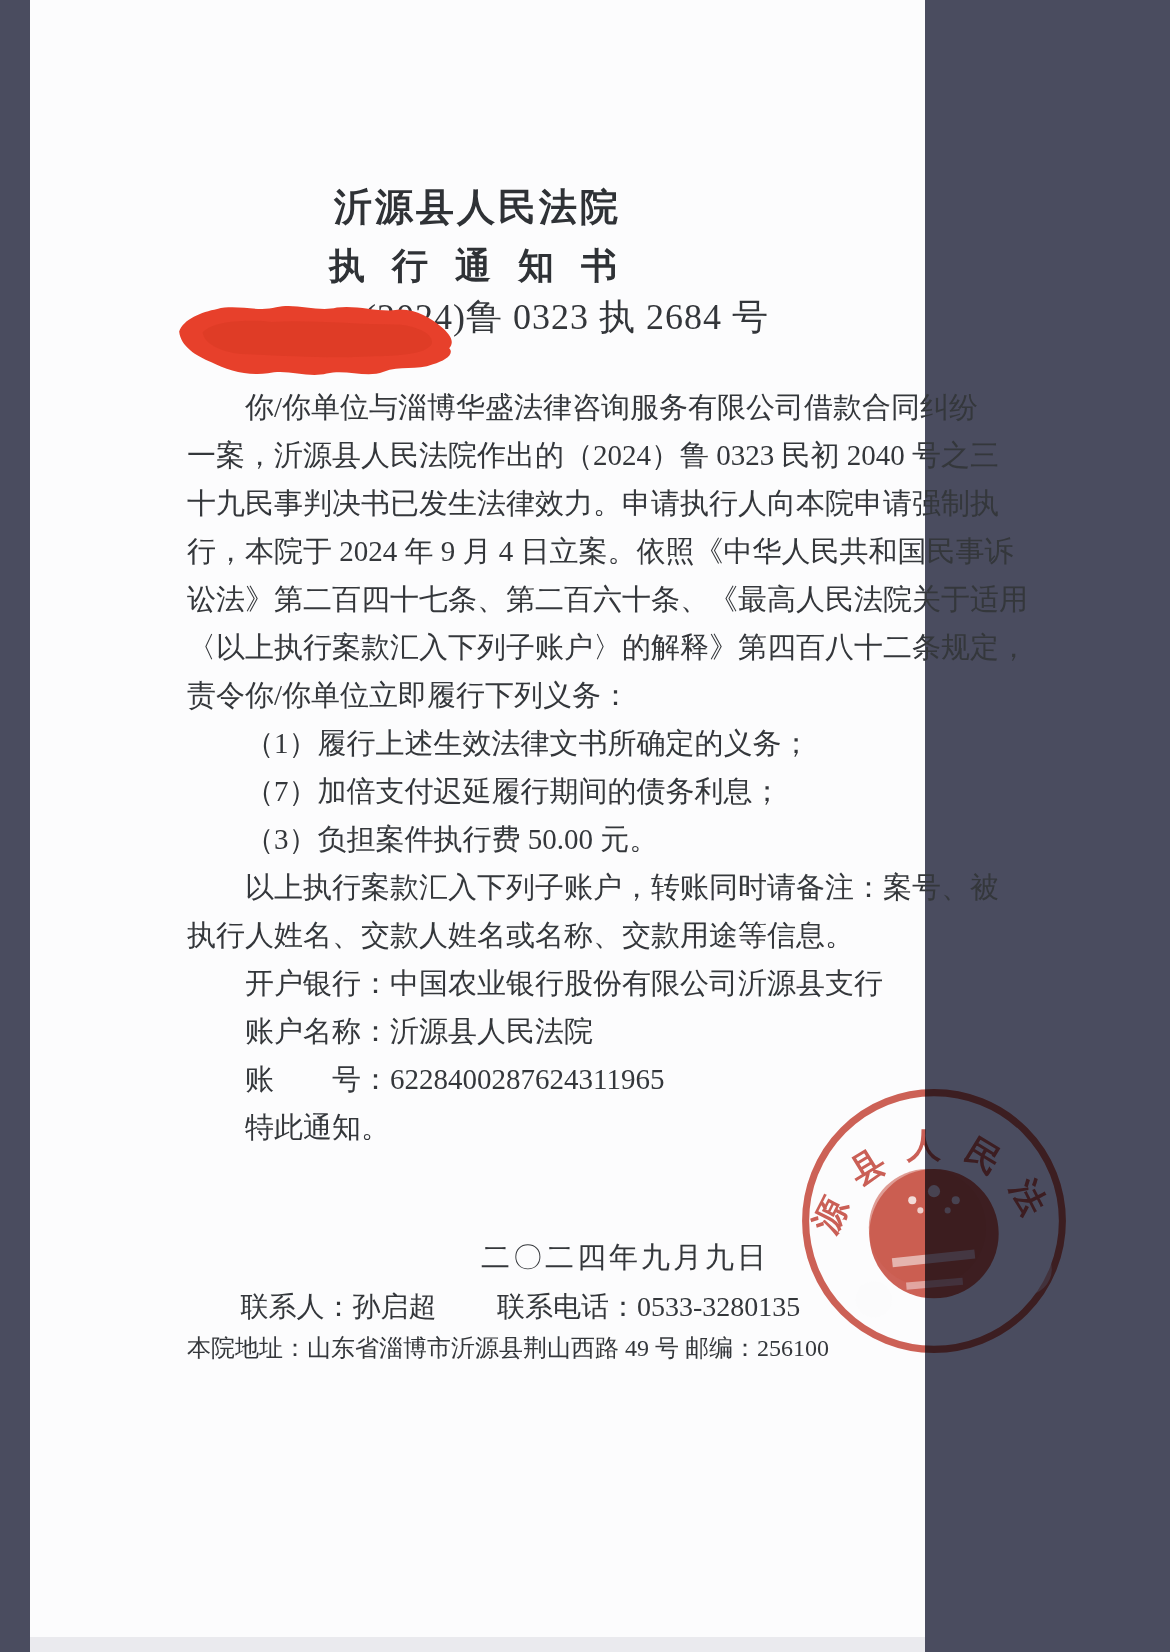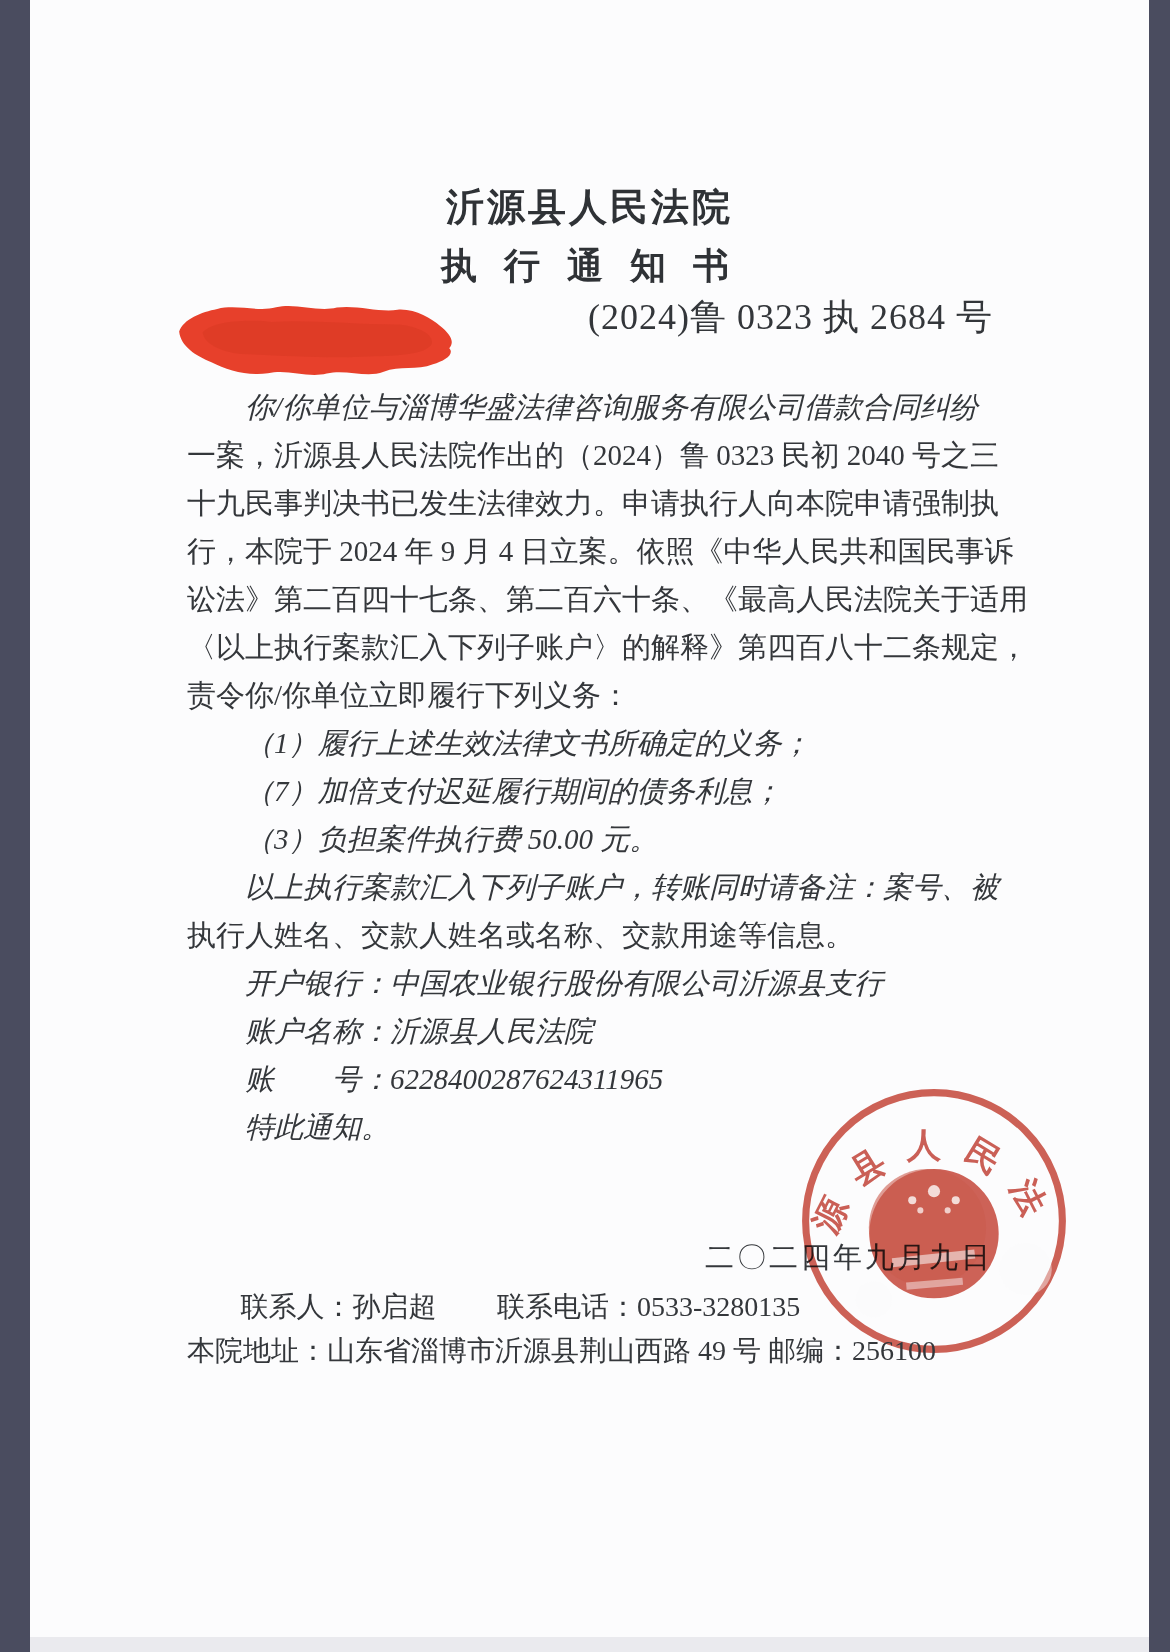--- a/index.html
+++ b/index.html
@@ -2,21 +2,21 @@
 <html><head>
 <meta charset="utf-8">
 <style>
   html,body{margin:0;padding:0;}
   body{
     width:1170px;height:1652px;position:relative;overflow:hidden;
     background:#4a4c5f;
     font-family:"Liberation Serif","DejaVu Serif",serif;
   }
   .page{
-    position:absolute;left:30px;top:0;width:1119px;height:1652px;
+    position:absolute;left:30px;top:0;width:895px;height:1652px;
     background:#fcfcfd;
   }
   .court-title{
     position:absolute;top:182px;left:0;width:100%;text-align:center;
     font-size:38px;font-weight:600;letter-spacing:3px;color:#2f3236;
   }
   .doc-title{
     position:absolute;top:234px;left:0;width:100%;text-align:center;
     font-size:36px;font-weight:600;letter-spacing:9px;color:#2f3236;margin-top:8px;
   }
@@ -26,33 +26,33 @@
   }
   .redaction{
     position:absolute;left:143px;top:296px;width:294px;height:92px;
     transform:rotate(2deg);
   }
   .body-lines{
     position:absolute;left:157px;top:383px;width:822px;
     font-size:29px;line-height:48px;color:#34373b;
   }
   .body-lines .line{white-space:nowrap;}
-  .body-lines .ind{text-indent:58px;font-style:italic;}
+  .body-lines .ind{text-indent:58px;}
   .issue-date{
     position:absolute;top:1238px;right:156px;
     font-size:29px;letter-spacing:3px;color:#34373b;
   }
   .contact-row{
     position:absolute;top:1288px;left:157px;
     font-size:28px;color:#34373b;white-space:nowrap;text-align:center;
   }
   .contact-row .cell-person{display:inline-block;width:303px;}
   .address-row{
     position:absolute;top:1332px;left:157px;
-    font-size:28px;color:#34373b;white-space:nowrap;
+    font-size:24px;color:#34373b;white-space:nowrap;
   }
   .seal{
     position:absolute;left:765px;top:1082px;width:278px;height:278px;
     mix-blend-mode:multiply;opacity:.93;
   }
   .bottom-strip{
     position:absolute;left:0;bottom:0;width:100%;height:15px;
     background:#eaeaee;
   }
 </style>

